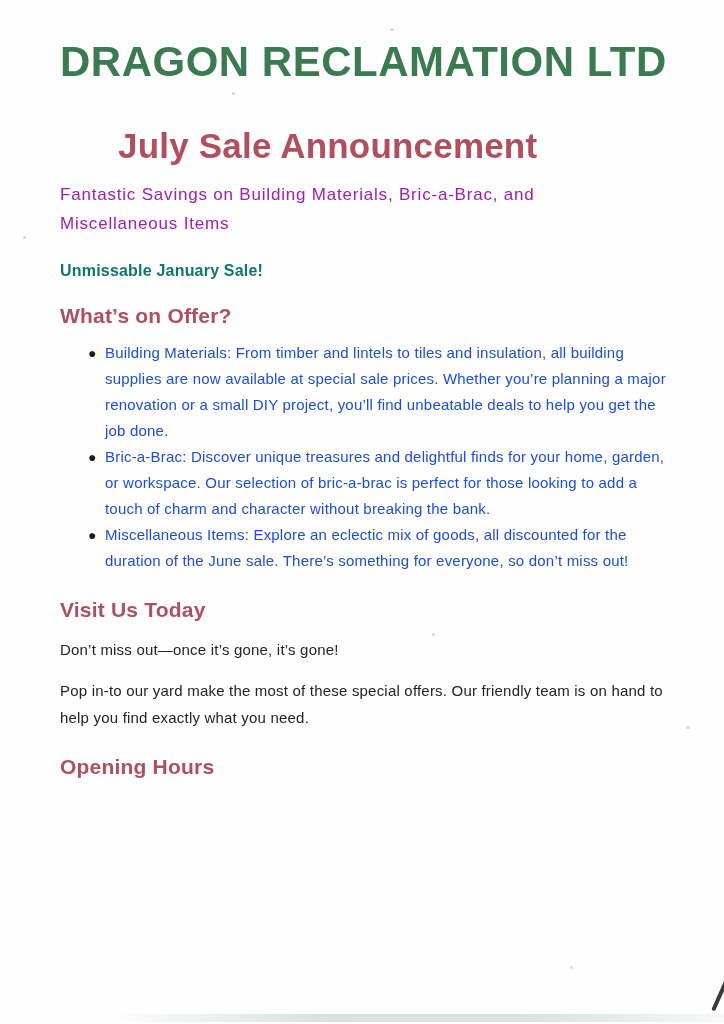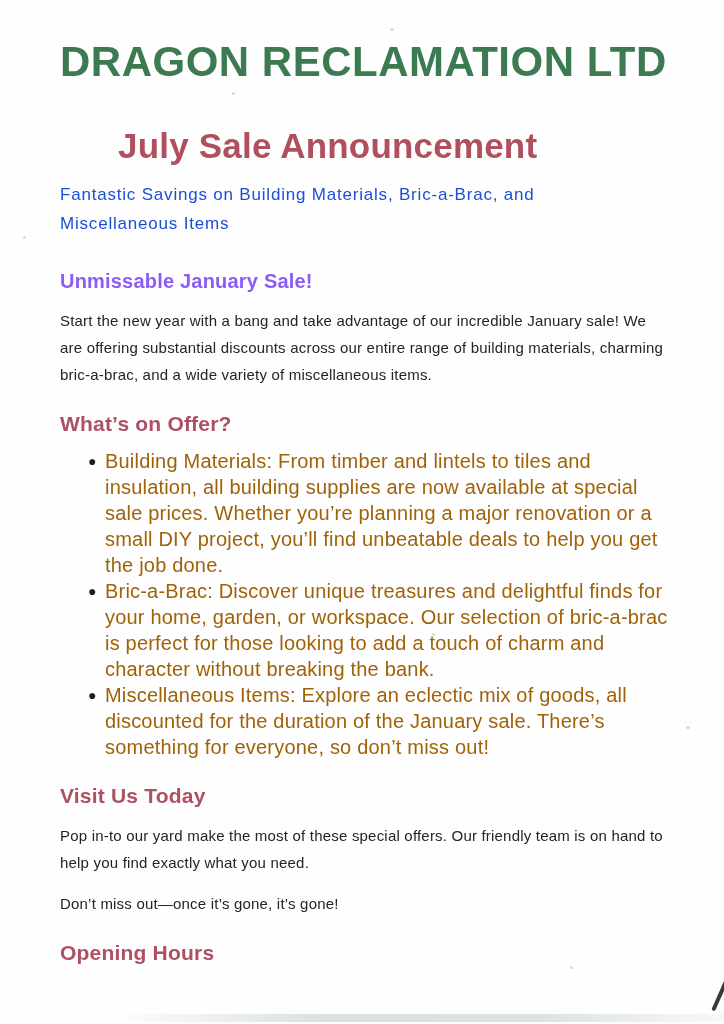--- a/index.html
+++ b/index.html
@@ -28,29 +28,29 @@
     font-size:35px;
     font-weight:bold;
     letter-spacing:0.2px;
     color:#b0505e;
   }
   .subtitle{
     margin:14px 0 0 0;
     font-size:17px;
     line-height:29px;
     letter-spacing:0.8px;
-    color:#1d4ed8;
+    color:#a21caf;
     max-width:580px;
   }
   .h-big{
-    margin:32px 0 0 0;
-    font-size:20px;
+    margin:24px 0 0 0;
+    font-size:16px;
     font-weight:bold;
     letter-spacing:0.2px;
-    color:#8b5cf6;
+    color:#0f766e;
   }
   .h-sec{
     margin:24px 0 0 0;
     font-size:21px;
     font-weight:bold;
     letter-spacing:0.2px;
     color:#ae5062;
   }
   .body-p{
     margin:14px 0 0 0;
@@ -69,24 +69,24 @@
     align-items:flex-start;
   }
   .bullet-dot{
     flex:0 0 17px;
     font-size:14px;
     line-height:26px;
     color:#1c1c1c;
   }
   .bullet-text{
     flex:1;
-    font-size:20px;
+    font-size:15px;
     line-height:26px;
     letter-spacing:0.2px;
-    color:#a16207;
+    color:#1d4ed8;
   }
   
   .speck{position:absolute;background:#b9b9b9;border-radius:50%;opacity:0.55;}
   .pen-mark{
     position:absolute;
     right:2px;bottom:12px;
     width:4px;height:34px;
     background:#3a3a3a;
     transform:rotate(24deg);
     border-radius:2px;
@@ -103,46 +103,45 @@
 <div class="page">
 
   <h1 class="company-name">DRAGON RECLAMATION LTD</h1>
 
   <h2 class="announce-title">July Sale Announcement</h2>
 
   <p class="subtitle">Fantastic Savings on Building Materials, Bric-a-Brac, and Miscellaneous Items</p>
 
   <h3 class="h-big">Unmissable January Sale!</h3>
 
-  <p class="body-p">Start the new year with a bang and take advantage of our incredible January sale!  We are offering substantial discounts across our entire range of building materials, charming bric-a-brac, and a wide variety of miscellaneous items.</p>
 
   <h4 class="h-sec">What’s on Offer?</h4>
 
   <div class="bullets">
     <div class="bullet-item">
       <span class="bullet-dot">●</span>
       <span class="bullet-text">Building Materials: From timber and lintels to tiles and insulation, all building supplies are now available at special sale prices. Whether you’re planning a major renovation or a small DIY project, you’ll find unbeatable deals to help you get the job done.</span>
     </div>
     <div class="bullet-item">
       <span class="bullet-dot">●</span>
       <span class="bullet-text">Bric-a-Brac: Discover unique treasures and delightful finds for your home, garden, or workspace. Our selection of bric-a-brac is perfect for those looking to add a touch of charm and character without breaking the bank.</span>
     </div>
     <div class="bullet-item">
       <span class="bullet-dot">●</span>
-      <span class="bullet-text">Miscellaneous Items: Explore an eclectic mix of goods, all discounted for the duration of the January sale. There’s something for everyone, so don’t miss out!</span>
+      <span class="bullet-text">Miscellaneous Items: Explore an eclectic mix of goods, all discounted for the duration of the June sale. There’s something for everyone, so don’t miss out!</span>
     </div>
   </div>
 
 
 
   <h4 class="h-sec">Visit Us Today</h4>
 
+  <p class="body-p">Don’t miss out—once it’s gone, it’s gone!</p>
+
   <p class="body-p">Pop in-to our yard make the most of these special offers. Our friendly team is on hand to help you find exactly what you need.</p>
-
-  <p class="body-p">Don’t miss out—once it’s gone, it’s gone!</p>
 
   <h4 class="h-sec">Opening Hours</h4>
 
   <div class="speck" style="left:390px;top:28px;width:4px;height:3px;"></div>
   <div class="speck" style="left:232px;top:92px;width:3px;height:3px;"></div>
   <div class="speck" style="left:23px;top:236px;width:3px;height:3px;"></div>
   <div class="speck" style="left:432px;top:633px;width:3px;height:3px;"></div>
   <div class="speck" style="left:686px;top:726px;width:4px;height:3px;"></div>
   <div class="speck" style="left:570px;top:966px;width:3px;height:3px;"></div>
   <div class="pen-mark"></div>

